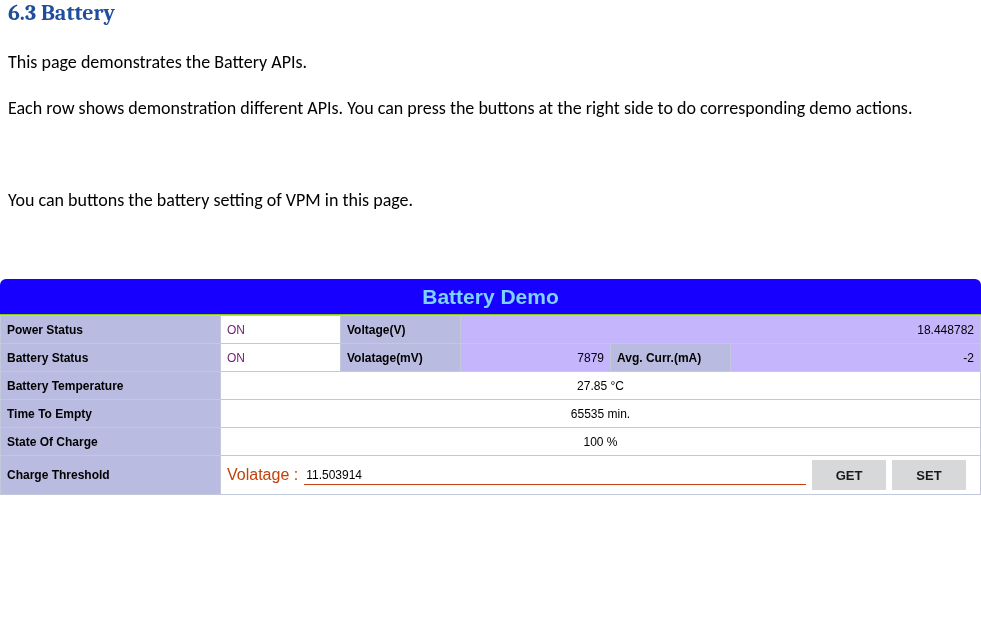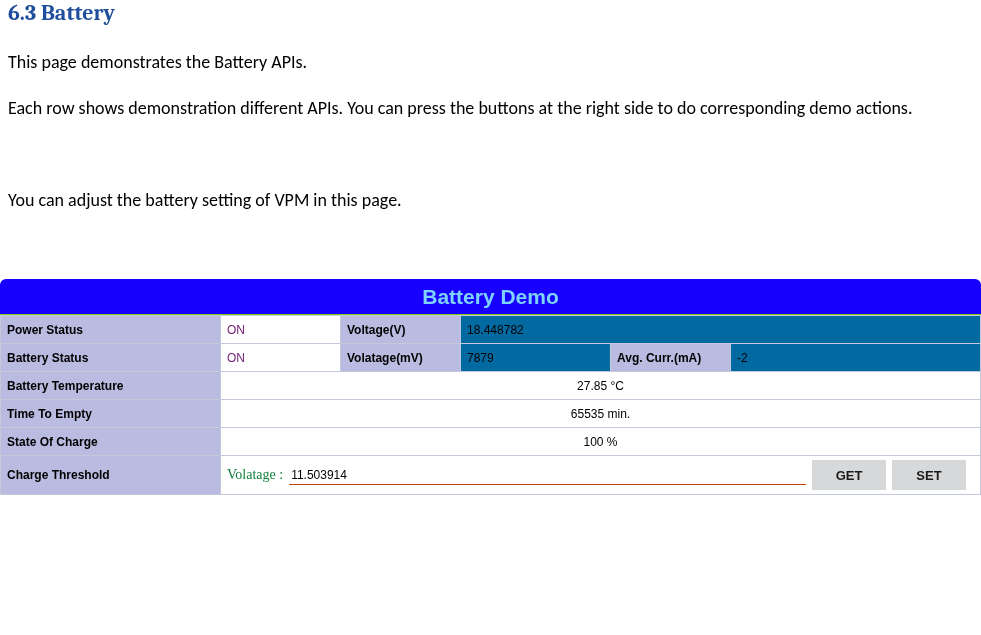--- a/index.html
+++ b/index.html
@@ -79,22 +79,22 @@
       color: #000;
       width: 120px;
     }
     td.val-on {
       color: #701a75;
       font-weight: normal;
       font-size: 12px;
       width: 120px;
     }
     td.value-cell {
-      background: #0369a1;
-      text-align: left;
+      background: #c4b5fd;
+      text-align: right;
       color: #000;
       font-size: 13px;
     }
     td.value-cell.small {
       width: 150px;
     }
     td.value-wide {
       text-align: center;
       font-size: 13px;
     }
@@ -102,23 +102,22 @@
       height: 34px;
     }
     .threshold-content {
       display: flex;
       align-items: center;
       gap: 6px;
       height: 100%;
       padding-right: 8px;
     }
     .thresh-label {
-      font-size: 14px;
-      color: #15803d;
-      font-family: Liberation Serif, serif;
+      font-size: 16px;
+      color: #c2410c;
     }
     .thresh-input {
       flex: 1;
       border: none;
       border-bottom: 1px solid #c2410c;
       font-size: 12px;
       color: #000;
       padding: 2px 2px;
       background: transparent;
       outline: none;
@@ -135,21 +134,21 @@
       cursor: pointer;
     }
   </style>
 </head>
 <body>
 
 <div class="content">
   <div class="section-heading">6.3 Battery</div>
   <p class="body-text">This page demonstrates the Battery APIs.</p>
   <p class="body-text">Each row shows demonstration different APIs. You can press the buttons at the right side to do corresponding demo actions.</p>
-  <p class="body-text2">You can adjust the battery setting of VPM in this page.</p>
+  <p class="body-text2">You can buttons the battery setting of VPM in this page.</p>
 </div>
 
 <div class="table-wrap">
   <div class="title-bar">Battery Demo</div>
   <table class="grid">
     <tbody>
         <tr>
       <td class="label-cell">Power Status</td>
       <td class="val-on">ON</td>
       <td class="sublabel">Voltage(V)</td>

